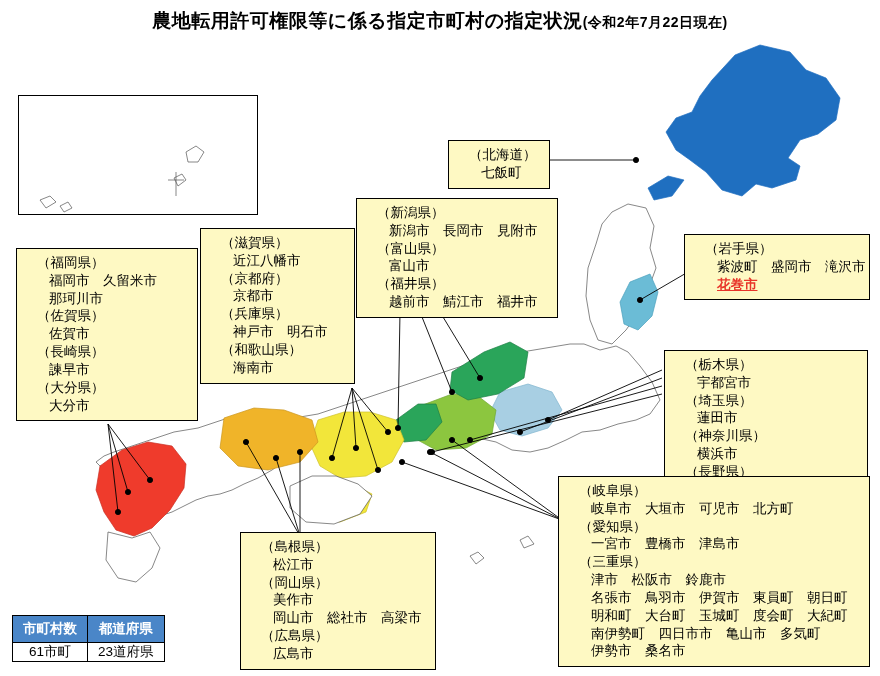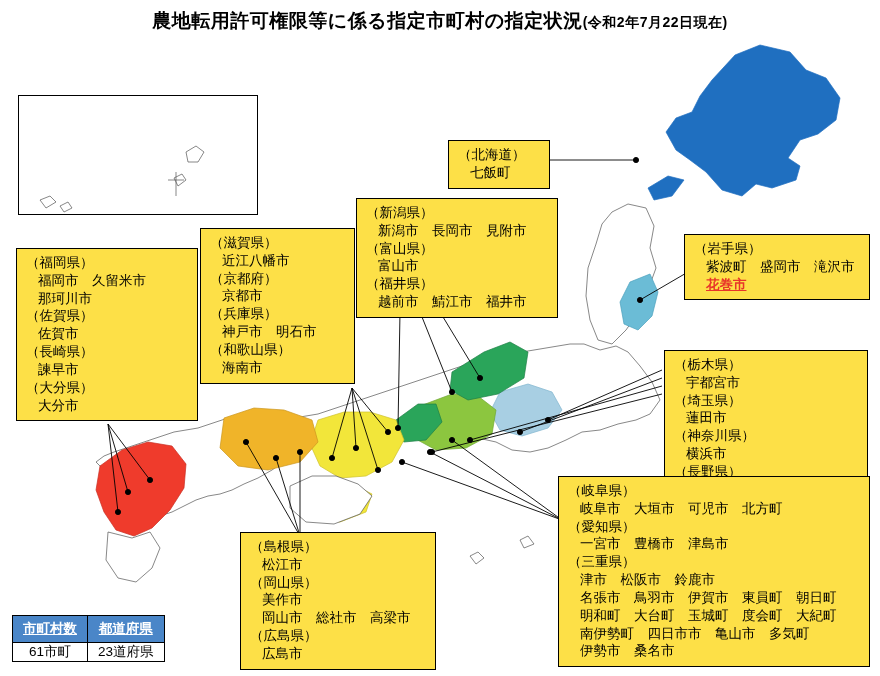--- a/index.html
+++ b/index.html
@@ -8,40 +8,40 @@
     font-family:"Liberation Sans","DejaVu Sans",sans-serif;
     color:#000;overflow:hidden;
   }
   #root{position:absolute;left:0;top:0;width:880px;height:676px;}
   .title{
     position:absolute;left:0;top:8px;width:880px;text-align:center;
     font-size:19px;font-weight:bold;letter-spacing:0.5px;white-space:nowrap;
   }
   .title .sub{font-size:14px;font-weight:bold;}
   .box{
-    position:absolute;border:1px solid #000;background:#fde047;
-    font-size:13.5px;line-height:1.32;box-sizing:border-box;padding:5px 7px 6px 9px;
+    position:absolute;border:1px solid #000;background:#fef9c3;
+    font-size:13.5px;line-height:1.32;box-sizing:border-box;padding:5px 7px 6px 20px;
     white-space:nowrap;z-index:5;
   }
   .box .pref{display:block;}
   .box .city{display:block;padding-left:12px;}
   .box .city.red{color:#e8352a;font-weight:bold;text-decoration:underline;}
   .map-svg{position:absolute;left:0;top:0;width:880px;height:676px;z-index:1;}
   .lines-svg{position:absolute;left:0;top:0;width:880px;height:676px;z-index:3;}
   .okinawa-frame{
     position:absolute;left:18px;top:95px;width:240px;height:120px;
     border:1px solid #000;background:#fff;z-index:2;box-sizing:border-box;
   }
   table.legend{
     position:absolute;left:12px;top:615px;border-collapse:collapse;z-index:6;
     font-size:13.5px;
   }
   table.legend th{
     background:#4a86c8;color:#fff;border:1px solid #000;font-weight:bold;
-    padding:4px 10px;text-align:center;text-decoration:underline;
+    padding:4px 10px;text-align:center;
   }
   table.legend td{
     border:1px solid #000;padding:0 10px;text-align:center;background:#fff;
   }
 </style>
 </head>
 <body>
 
 <div id="root">
 

